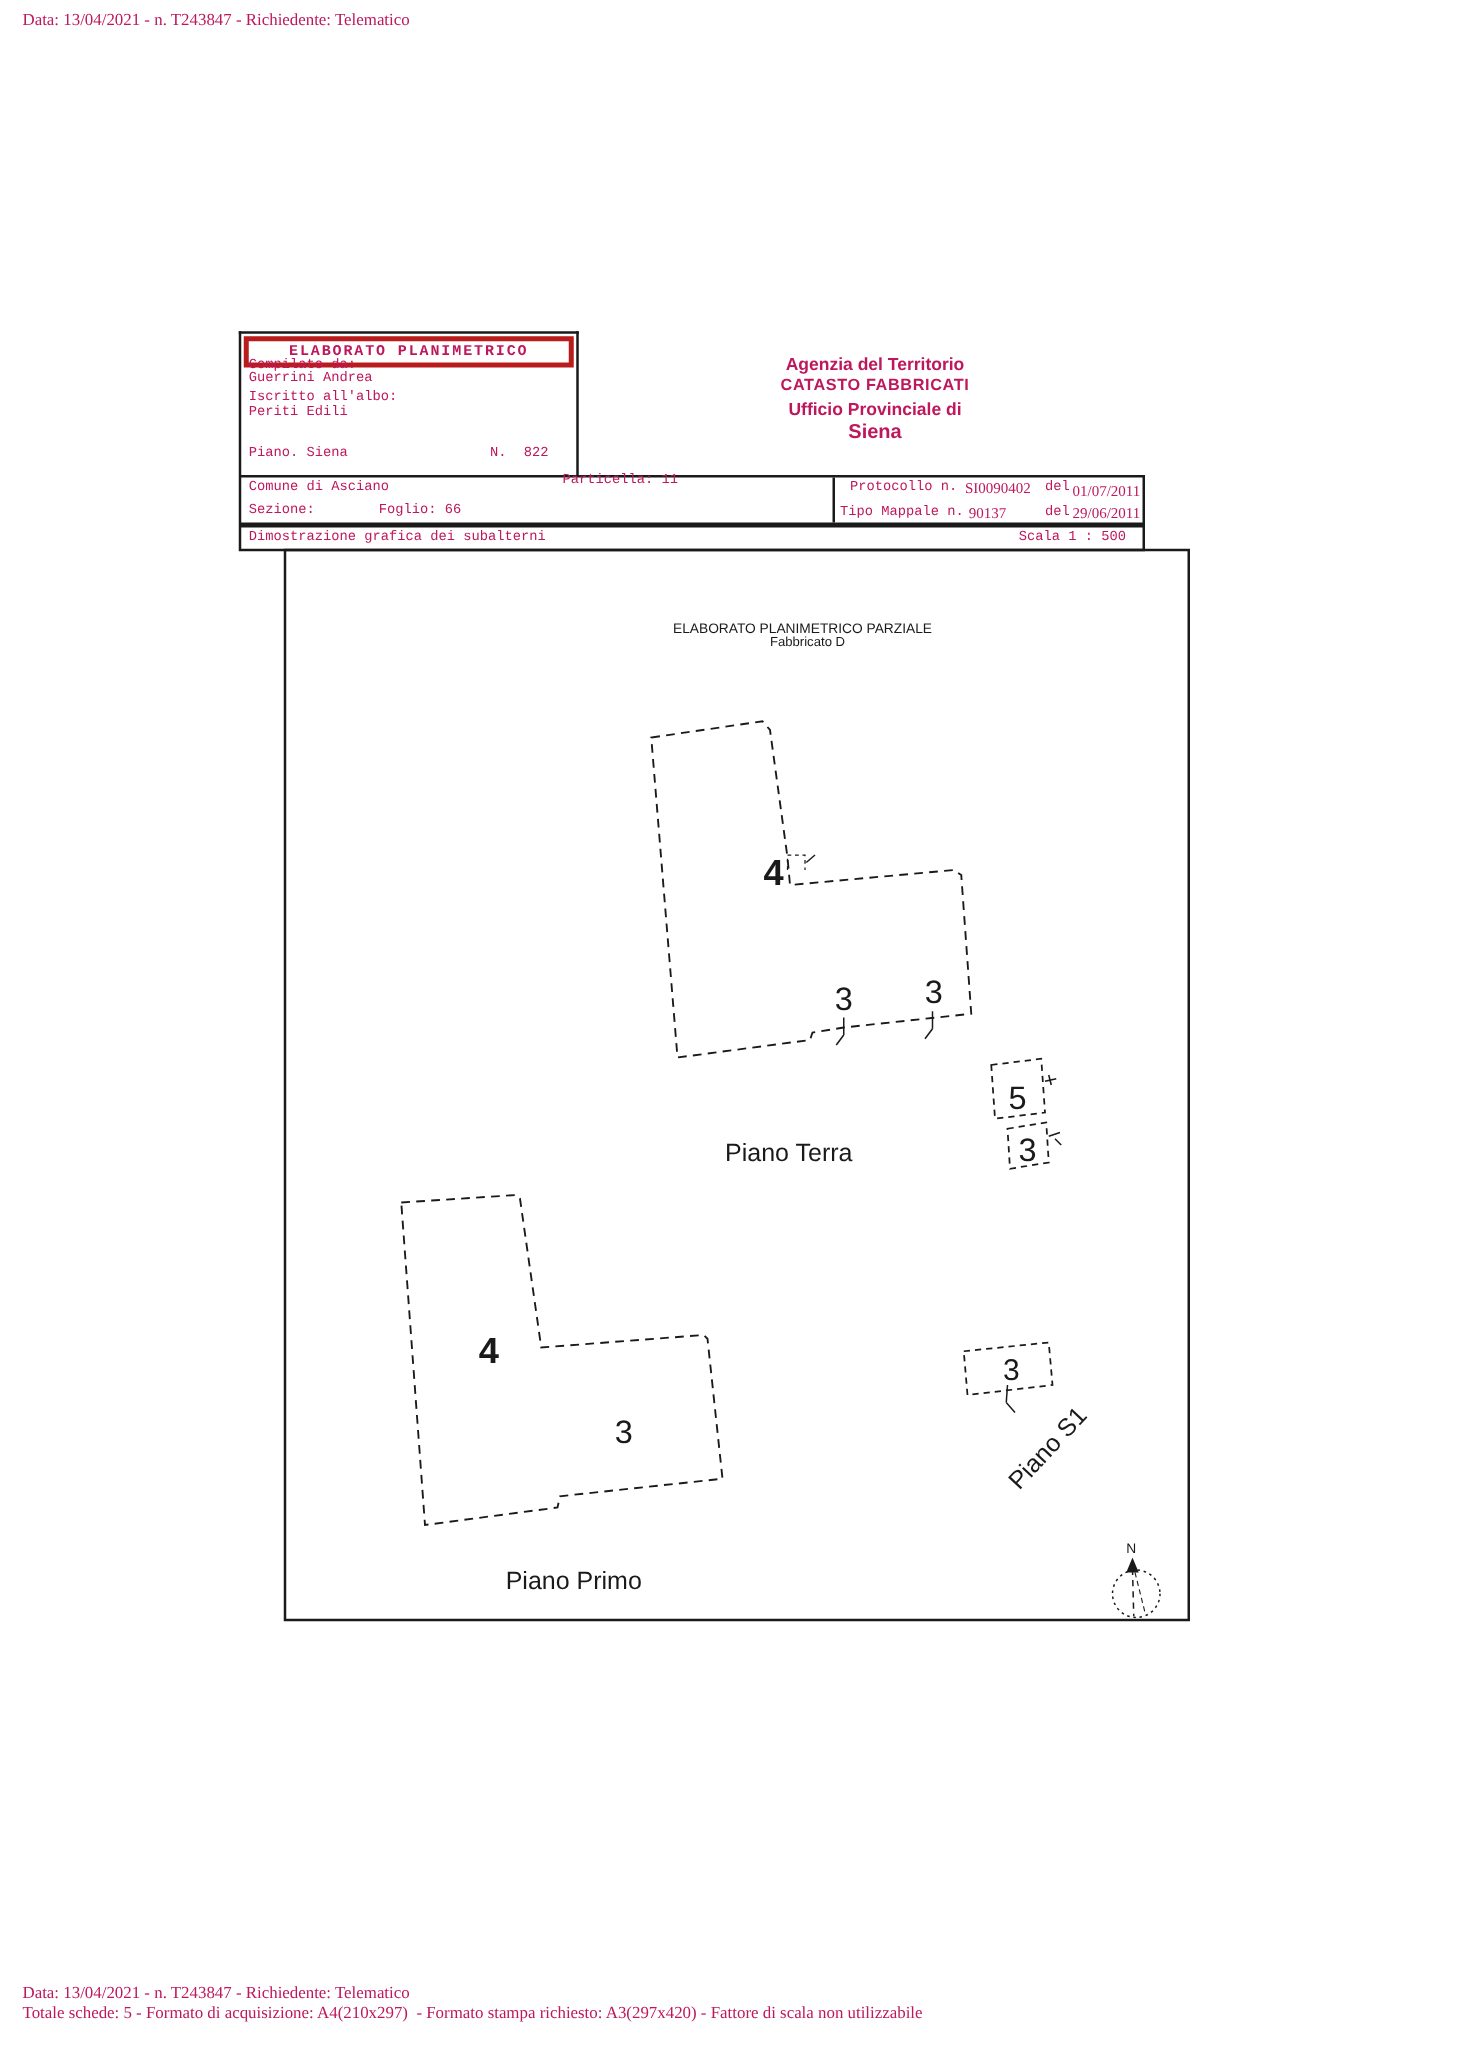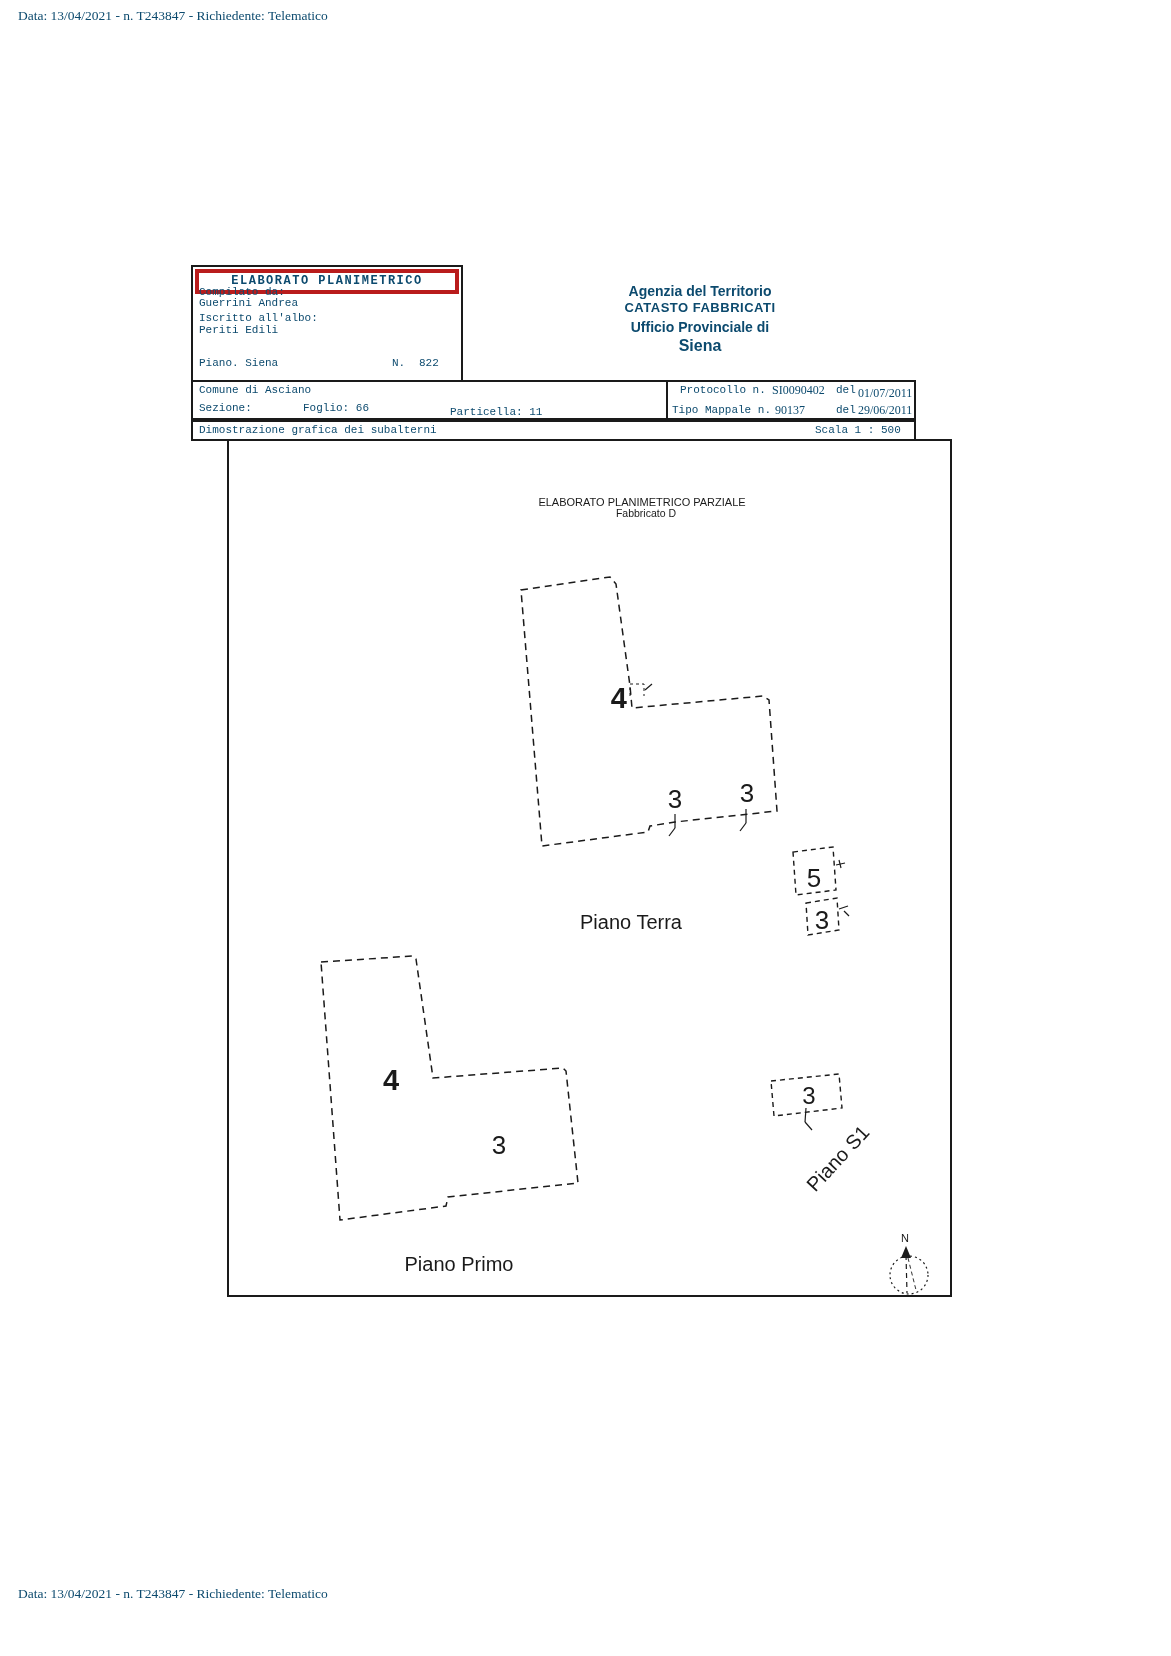--- a/index.html
+++ b/index.html
@@ -1,17 +1,17 @@
 <!DOCTYPE html>
 <html><head>
 <meta charset="utf-8">
 <style>
   html,body{margin:0;padding:0;background:#ffffff;}
   .page{position:relative;width:1051px;height:1656px;background:#ffffff;overflow:hidden;
-        color:#0c4a6e;}
+        color:#be185d;}
   .abs{position:absolute;}
   .serif{font-family:"Liberation Serif", serif;}
   .mono{font-family:"Liberation Mono","DejaVu Sans Mono", monospace;}
   .sans{font-family:"Liberation Sans", sans-serif;}
   .box2{border:2px solid #1a1a1a;box-sizing:border-box;}
   .small-text{font-size:13.5px;white-space:pre;}
   .cell{font-size:11px;white-space:pre;}
   .cell-serif{font-family:"Liberation Serif", serif;font-size:12px;white-space:pre;}
   .title-bar{margin:2px 2px 0 2px;border:4px solid #b91c1c;text-align:center;
              font-weight:bold;font-size:12px;letter-spacing:1.5px;padding:1px 0 2px 0;}
@@ -51,21 +51,21 @@
     <div class="a3">Ufficio Provinciale di</div>
     <div class="a4">Siena</div>
   </div>
 
   <div class="abs box2" style="left:191px;top:380px;width:725px;height:40px;">
     <div class="abs" style="left:473px;top:0;height:100%;border-left:2px solid #1a1a1a;"></div>
   </div>
   <div class="abs mono cell" style="left:199px;top:384px;">Comune di Asciano</div>
   <div class="abs mono cell" style="left:199px;top:402px;">Sezione:</div>
   <div class="abs mono cell" style="left:303px;top:402px;">Foglio: 66</div>
-  <div class="abs mono cell" style="left:450px;top:406px;">Particella: 11</div>
+  <div class="abs mono cell" style="left:450px;top:378px;">Particella: 11</div>
 
   <div class="abs mono cell" style="left:680px;top:384px;">Protocollo n.</div>
   <div class="abs cell-serif" style="left:772px;top:383px;">SI0090402</div>
   <div class="abs mono cell" style="left:836px;top:384px;">del</div>
   <div class="abs cell-serif" style="left:858px;top:370px;margin-top:16px;">01/07/2011</div>
 
   <div class="abs mono cell" style="left:672px;top:404px;">Tipo Mappale n.</div>
   <div class="abs cell-serif" style="left:775px;top:403px;">90137</div>
   <div class="abs mono cell" style="left:836px;top:404px;">del</div>
   <div class="abs cell-serif" style="left:858px;top:403px;">29/06/2011</div>
@@ -123,14 +123,15 @@
         <polygon points="677,805 672,817 682,817" fill="#1a1a1a"></polygon>
         <line x1="679" y1="817" x2="687" y2="849" stroke="#1a1a1a" stroke-width="0.9" stroke-dasharray="4 3"></line>
         <text x="676" y="801" font-size="11" text-anchor="middle">N</text>
       </g>
     </svg>
   </div>
 
   <div class="abs serif side-rot" style="left:722px;top:1146px;">Catasto dei Fabbricati: - Situazione al 13/04/2021 - Comune di ASCIANO (A461) - &lt;  Foglio: 66 - Particella: 11 - Elaborato planimetrico &gt;</div>
 
   <div class="abs serif small-text" style="left:18px;top:1586px;">Data: 13/04/2021 - n. T243847 - Richiedente: Telematico</div>
+  <div class="abs serif small-text" style="left:18px;top:1602px;">Totale schede: 5 - Formato di acquisizione: A4(210x297)  - Formato stampa richiesto: A3(297x420) - Fattore di scala non utilizzabile</div>
 
 </div>
 
 </body></html>

